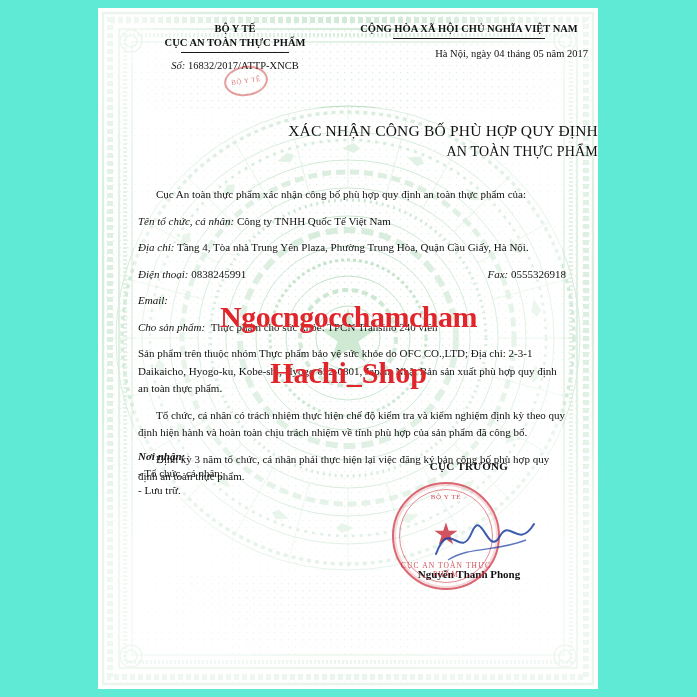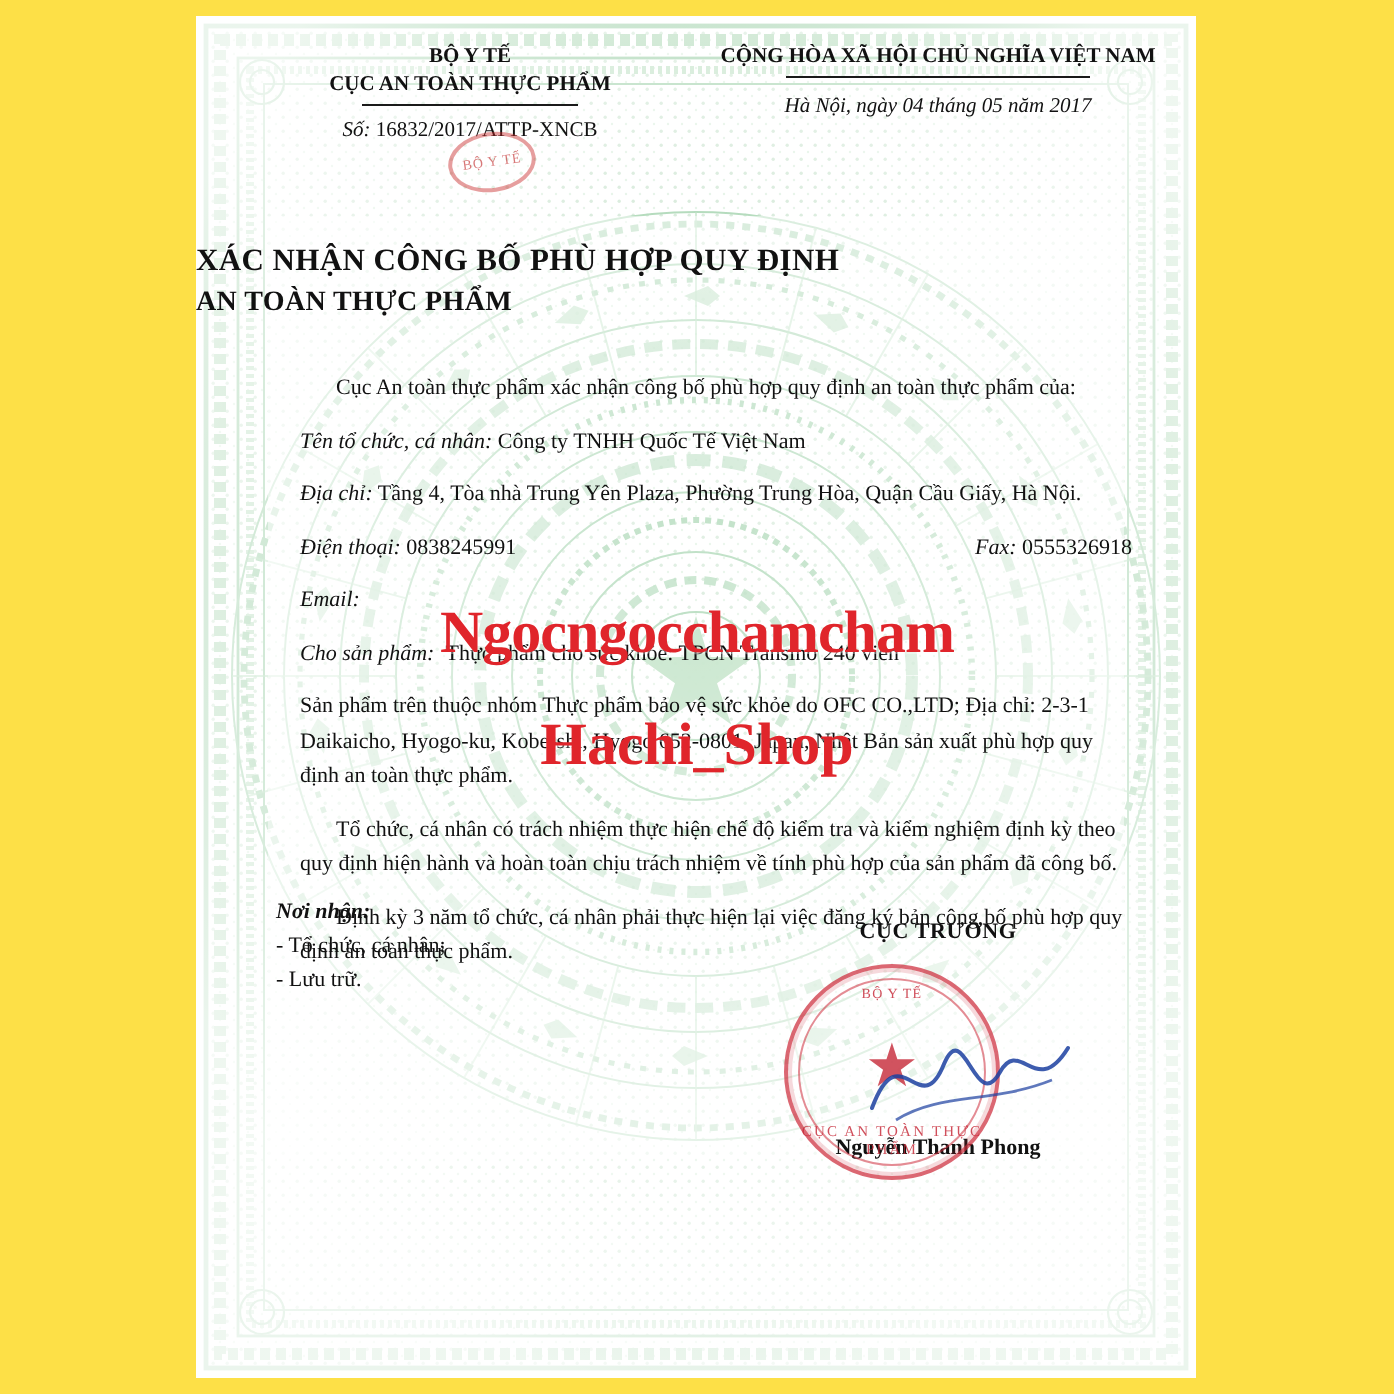--- a/index.html
+++ b/index.html
@@ -4,21 +4,21 @@
 <style>
   html, body {
     margin: 0;
     padding: 0;
     background: #ffffff;
   }
   #page {
     position: relative;
     width: 697px;
     height: 697px;
-    background: #fde047;
+    background: #5eead4;
     overflow: hidden;
     font-family: "Liberation Serif", serif;
   }
   
   .bg-wrap {
     position: absolute;
     left: 98px;
     top: 8px;
     width: 500px;
     height: 681px;
@@ -73,22 +73,21 @@
   .so {
     margin-top: 6px;
     font-size: 10.5px;
     text-align: center;
     font-style: italic;
   }
   .so .num { font-style: normal; }
   .date {
     margin-top: 8px;
     font-size: 10.5px;
-    font-style: italic;
-    text-align: center;
+    text-align: right;
   }
 
   
   .seal-small {
     position: absolute;
     left: 104px;
     top: 44px;
     width: 40px;
     height: 26px;
     border-radius: 50%;
@@ -100,37 +99,37 @@
     letter-spacing: .5px;
     transform: rotate(-8deg);
     pointer-events: none;
   }
 
   .title {
     position: absolute;
     top: 112px;
     left: 0;
     width: 100%;
-    text-align: left;
-    font-weight: bold;
+    text-align: right;
+    font-weight: normal;
     font-size: 15.5px;
     line-height: 21px;
     letter-spacing: .2px;
   }
   .title .l2 { font-size: 14px; }
 
   .body {
     position: absolute;
     top: 178px;
     left: 40px;
     width: 428px;
     font-size: 11px;
     line-height: 17.5px;
   }
-  .body p { margin: 0 0 9px 12px; }
+  .body p { margin: 0 0 9px 0; }
   .indent { text-indent: 18px; }
   .it { font-style: italic; }
   .lbl-it { font-style: italic; }
   .row2 {
     display: flex;
     justify-content: space-between;
     gap: 20px;
   }
   .row2 > span { white-space: nowrap; }
 

